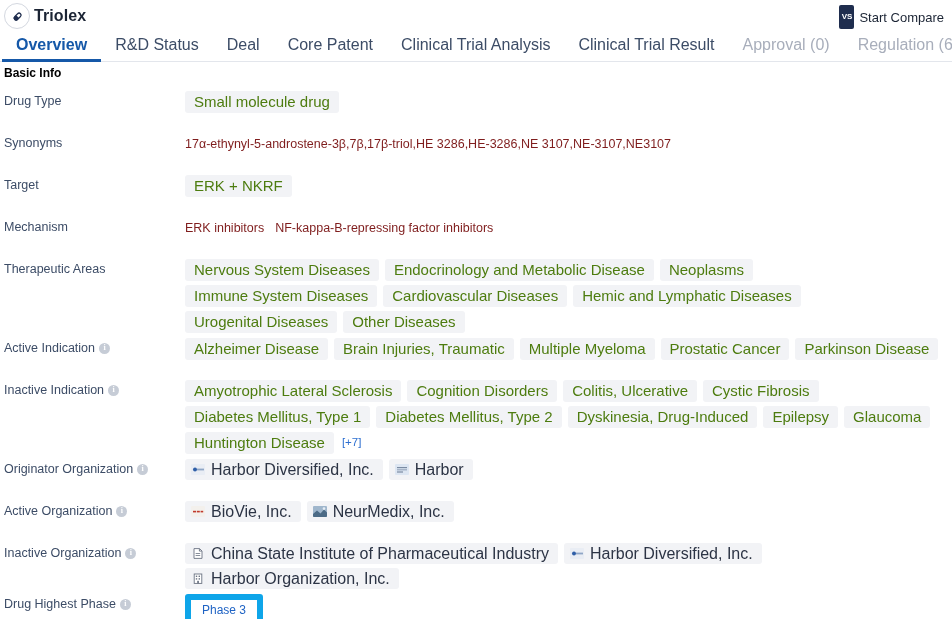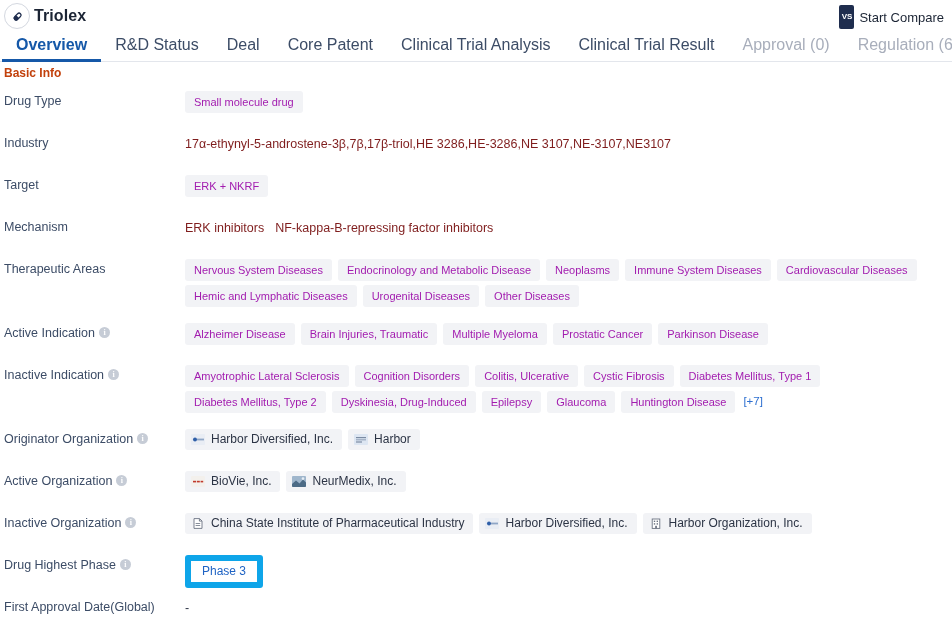--- a/index.html
+++ b/index.html
@@ -90,38 +90,39 @@
   }
   .tab.disabled {
     color: #a8aebb;
     cursor: default;
   }
 
   
   .section-title {
     font-size: 12px;
     font-weight: bold;
-    color: #c2410c;
+    color: #000000;
     padding: 4px 0 0 4px;
   }
 
   .rows { padding-top: 6px; }
 
   .row {
     display: flex;
     align-items: flex-start;
     min-height: 42px;
     padding-left: 4px;
   }
   .row-label {
     flex: 0 0 181px;
     font-size: 12.5px;
     color: #3c4c66;
     padding-top: 9px;
     display: flex;
+    align-items: center;
     gap: 4px;
     line-height: 1;
   }
   .row-value {
     flex: 1 1 auto;
     padding-top: 5px;
     display: flex;
     flex-wrap: wrap;
     align-items: flex-start;
     gap: 4px 6px;
@@ -138,22 +139,22 @@
     align-items: center;
     justify-content: center;
     font-family: "Liberation Serif", serif;
     flex: 0 0 auto;
   }
 
   
   .tag {
     background: #f2f3f6;
     border-radius: 3px;
-    font-size: 11px;
-    color: #a21caf;
+    font-size: 15px;
+    color: #4d7c0f;
     padding: 4px 9px;
     line-height: 14px;
     white-space: nowrap;
     cursor: pointer;
   }
   .plain-text {
     font-size: 12.5px;
     color: #7f1d1d;
     padding: 4px 0;
     line-height: 15px;
@@ -173,21 +174,21 @@
   }
 
   
   .org-tag {
     display: inline-flex;
     align-items: center;
     gap: 6px;
     background: #f2f3f6;
     border-radius: 3px;
     padding: 3px 9px 3px 6px;
-    font-size: 12px;
+    font-size: 16px;
     color: #2c3445;
     line-height: 15px;
     white-space: nowrap;
     cursor: pointer;
   }
   .org-thumb {
     width: 14px; height: 11px;
     border-radius: 1px;
     flex: 0 0 auto;
     display: block;
@@ -249,21 +250,21 @@
     <div class="row-label">
       <span>Drug Type</span>
     </div>
     <div class="row-value">
       <span class="tag">Small molecule drug</span>
     </div>
   </div>
 
   <div class="row">
     <div class="row-label">
-      <span>Industry</span>
+      <span>Synonyms</span>
     </div>
     <div class="row-value">
       <span class="plain-text">17α-ethynyl-5-androstene-3β,7β,17β-triol,HE 3286,HE-3286,NE 3107,NE-3107,NE3107</span>
     </div>
   </div>
 
   <div class="row">
     <div class="row-label">
       <span>Target</span>
     </div>

